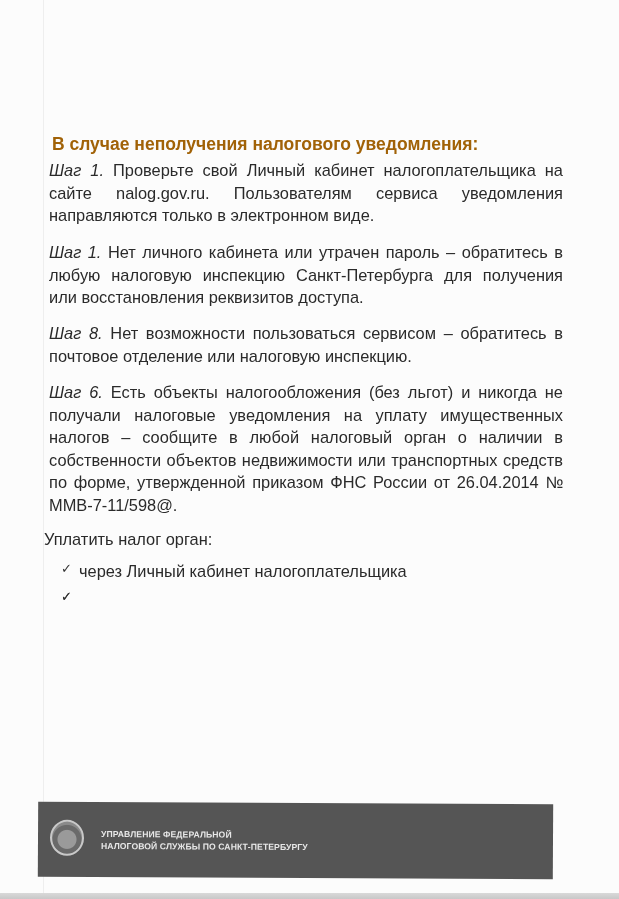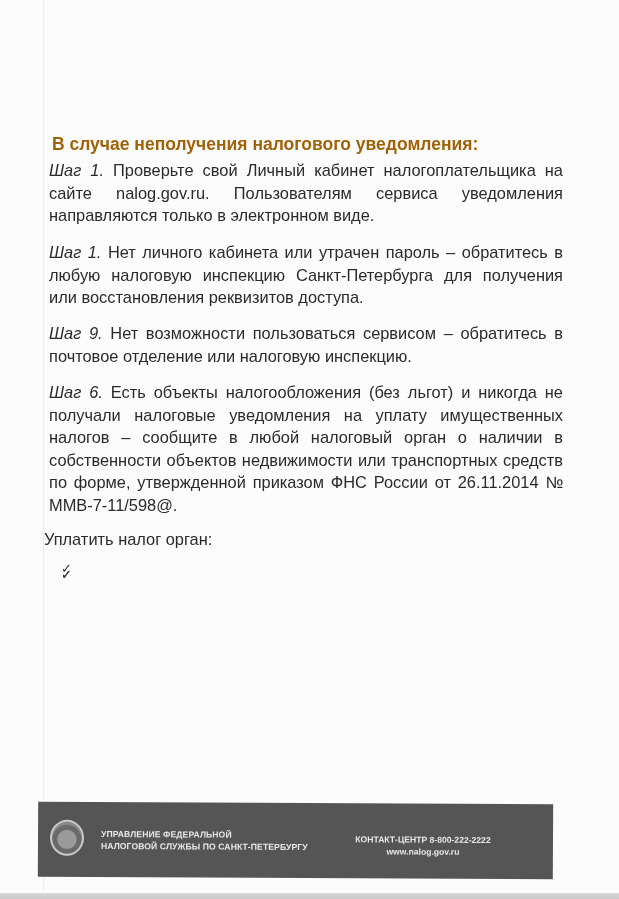--- a/index.html
+++ b/index.html
@@ -91,46 +91,43 @@
 
   <div class="para" id="p1">
     <span class="step">Шаг 1.</span>
     <span>Проверьте свой Личный кабинет налогоплательщика на сайте nalog.gov.ru. Пользователям сервиса уведомления направляются только в электронном виде.</span>
   </div>
   <div class="para" id="p2">
     <span class="step">Шаг 1.</span>
     <span>Нет личного кабинета или утрачен пароль – обратитесь в любую налоговую инспекцию Санкт-Петербурга для получения или восстановления реквизитов доступа.</span>
   </div>
   <div class="para" id="p3">
-    <span class="step">Шаг 9.</span>
+    <span class="step">Шаг 8.</span>
     <span>Нет возможности пользоваться сервисом – обратитесь в почтовое отделение или налоговую инспекцию.</span>
   </div>
   <div class="para" id="p4">
     <span class="step">Шаг 6.</span>
-    <span>Есть объекты налогообложения (без льгот) и никогда не получали налоговые уведомления на уплату имущественных налогов – сообщите в любой налоговый орган о наличии в собственности объектов недвижимости или транспортных средств по форме, утвержденной приказом ФНС России от 26.11.2014 № ММВ-7-11/598@.</span>
+    <span>Есть объекты налогообложения (без льгот) и никогда не получали налоговые уведомления на уплату имущественных налогов – сообщите в любой налоговый орган о наличии в собственности объектов недвижимости или транспортных средств по форме, утвержденной приказом ФНС России от 26.04.2014 № ММВ-7-11/598@.</span>
   </div>
 
   <div class="pay-head">Уплатить налог орган:</div>
   <ul class="pay-list">
     <li>
       <span class="check">✓</span>
+      <span>через Личный кабинет налогоплательщика</span>
     </li>
     <li>
       <span class="check">✓</span>
     </li>
     <li>
       <span class="check">✓</span>
     </li>
   </ul>
 
   <div class="banner">
     <div class="emblem"></div>
     <div class="org">
       <div>УПРАВЛЕНИЕ ФЕДЕРАЛЬНОЙ</div>
       <div>НАЛОГОВОЙ СЛУЖБЫ ПО САНКТ-ПЕТЕРБУРГУ</div>
     </div>
-    <div class="contact">
-      <div>КОНТАКТ-ЦЕНТР 8-800-222-2222</div>
-      <div>www.nalog.gov.ru</div>
-    </div>
   </div>
 </div>
 <div class="bottom-strip"></div>
 
 </body></html>

